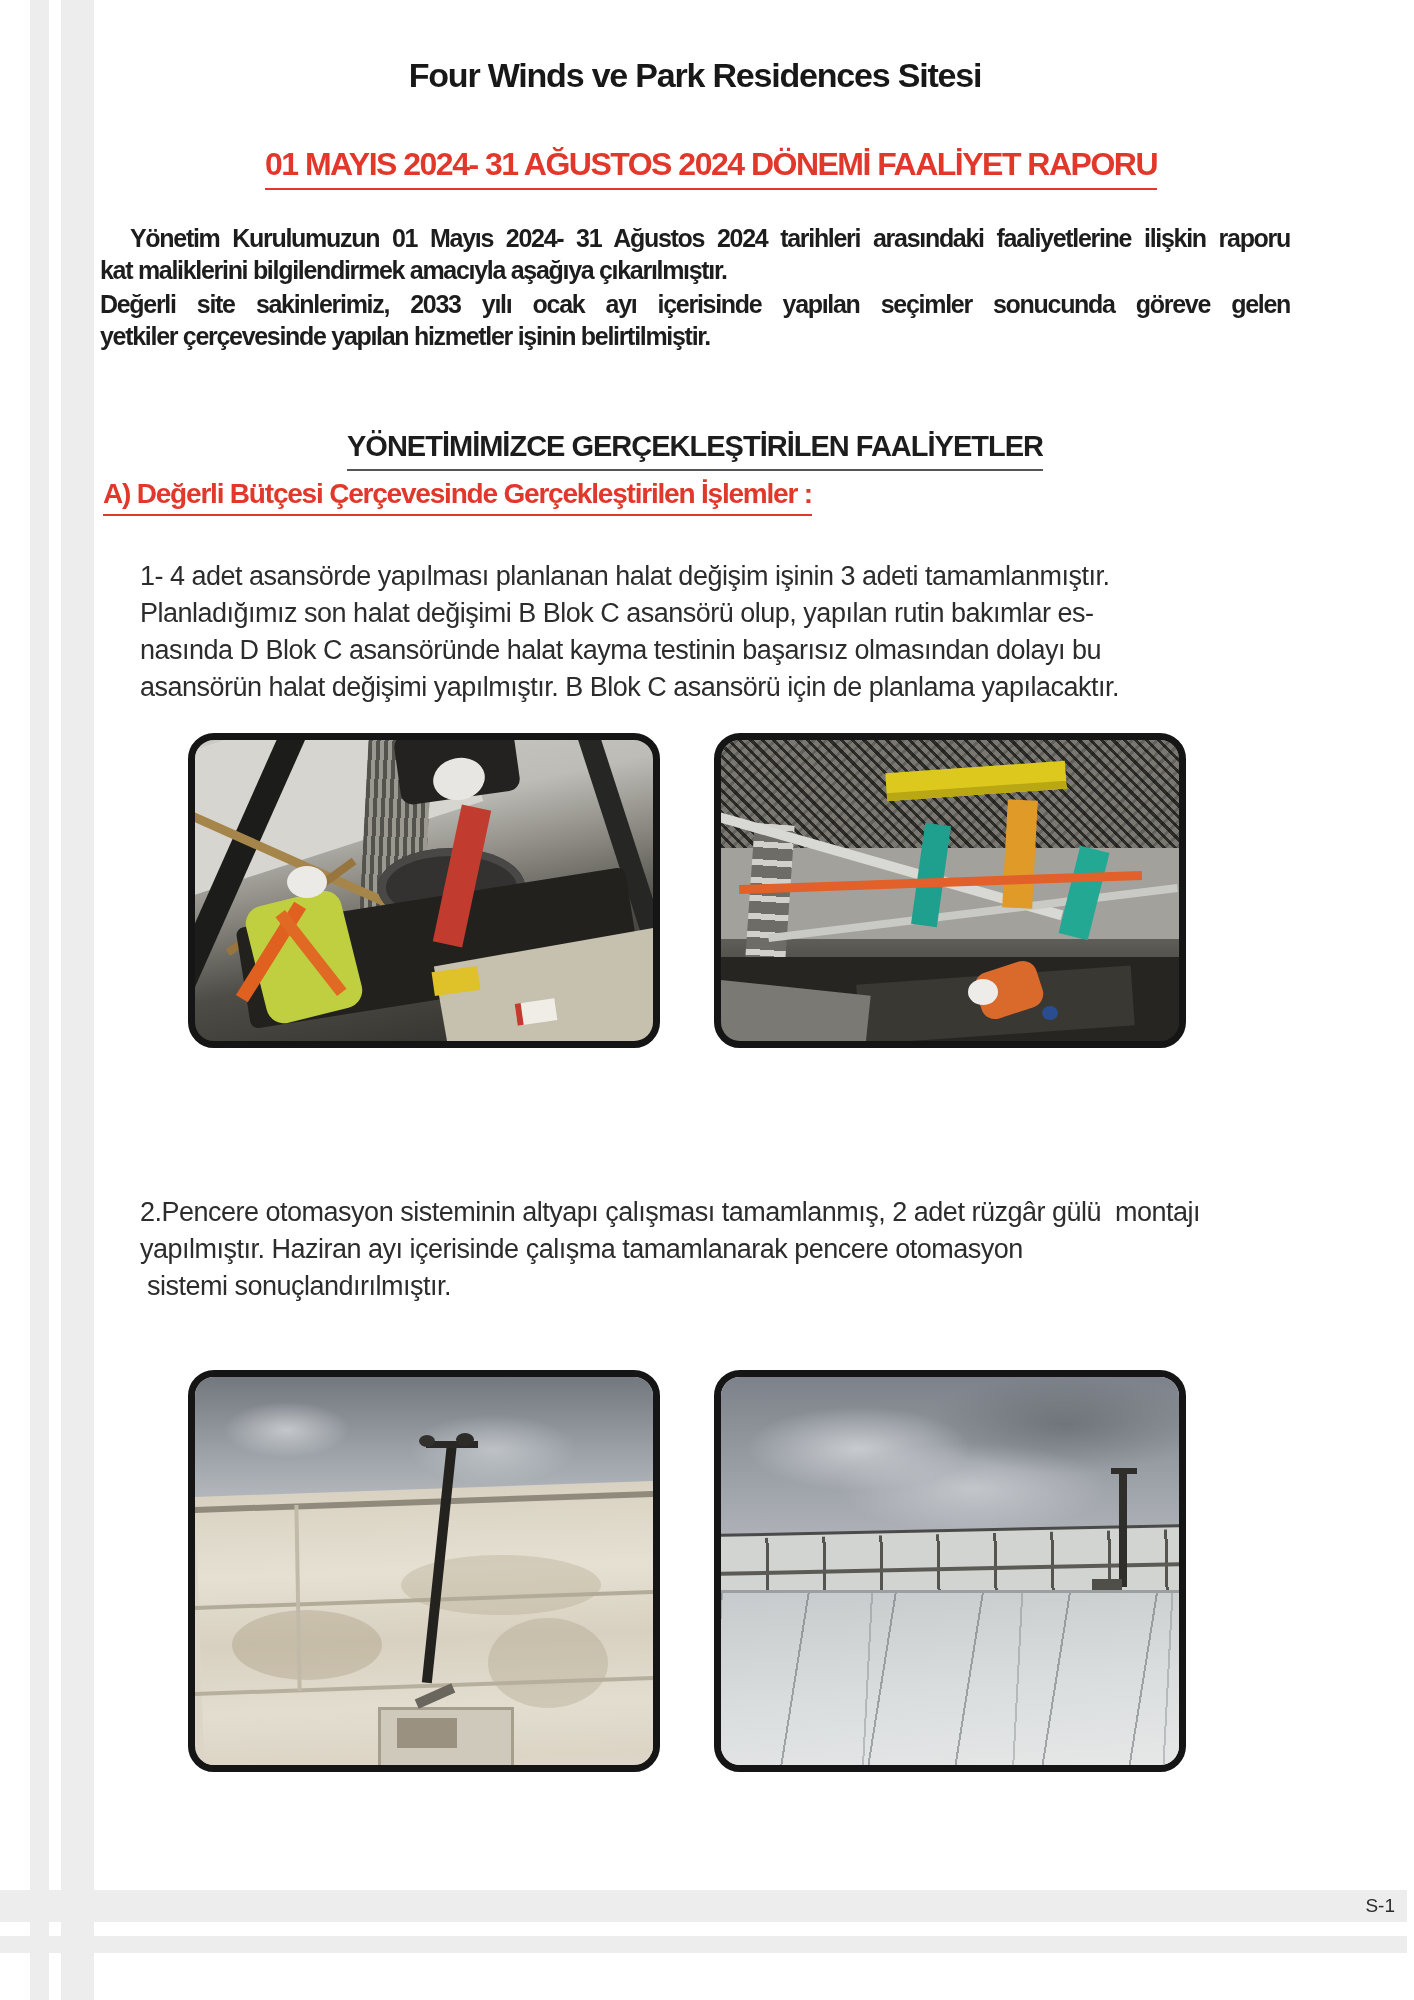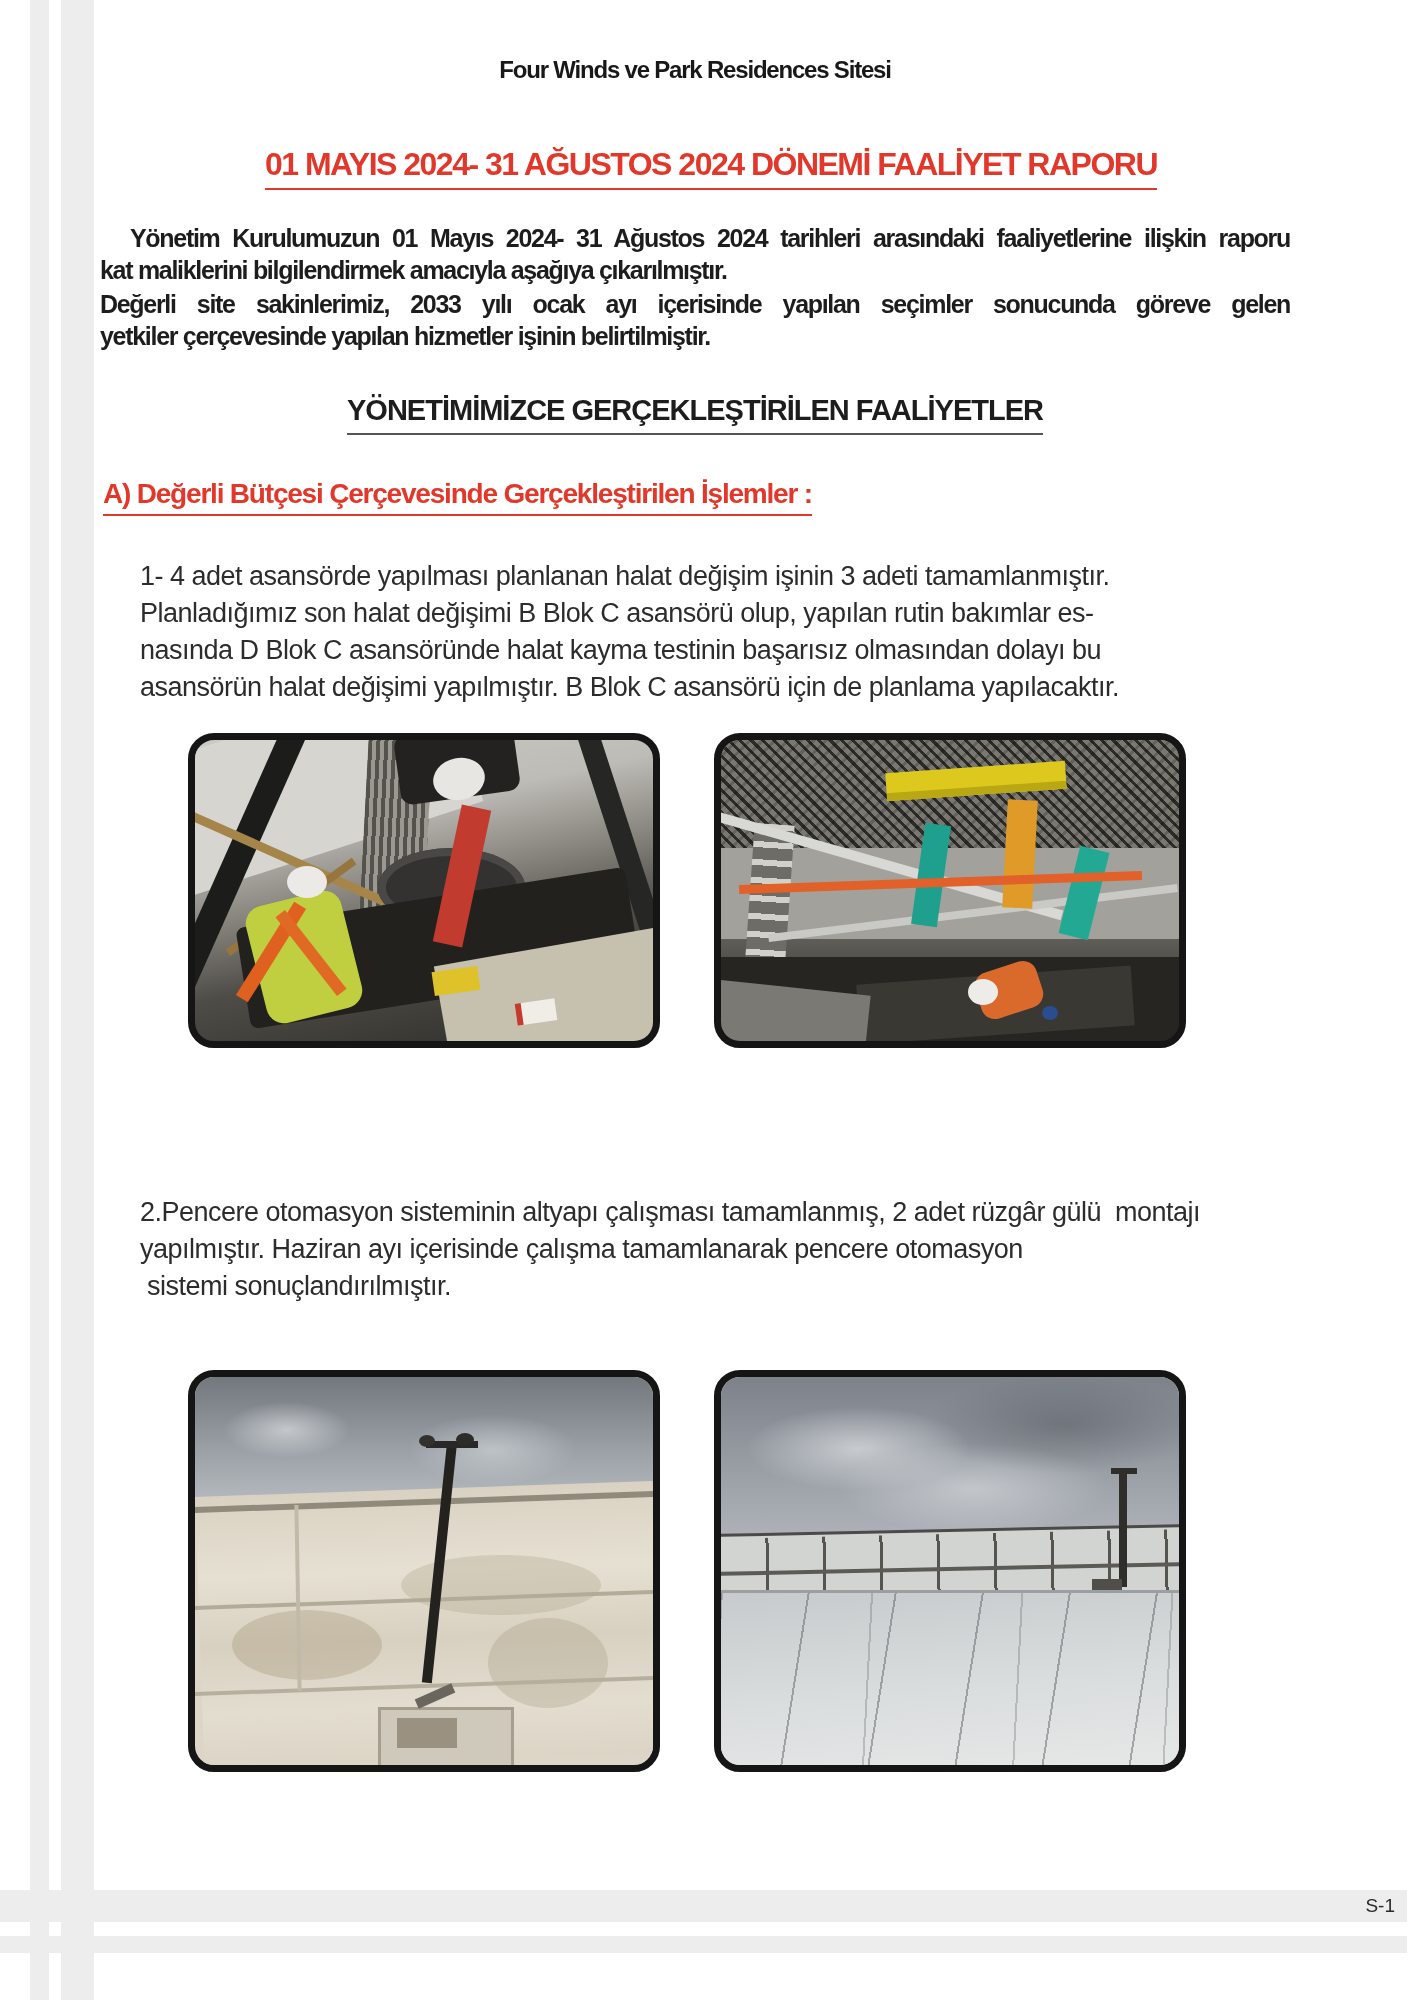--- a/index.html
+++ b/index.html
@@ -15,39 +15,39 @@
   .hband1{top:1890px;width:1407px;height:32px;}
   .hband2{top:1936px;width:1407px;height:17px;}
   .footer-page{
     position:absolute;top:1890px;left:0;width:1395px;height:32px;
     display:flex;align-items:center;justify-content:flex-end;
     font-size:19px;color:#2b2b2b;letter-spacing:0;
   }
   
   .doc-title{
     position:absolute;left:95px;top:56px;width:1200px;text-align:center;
-    font-size:24px;font-weight:bold;letter-spacing:-1.2px;color:#181818;
+    font-size:34px;font-weight:bold;letter-spacing:-1.2px;color:#181818;
   }
   .period-wrap{position:absolute;left:95px;top:146px;width:1200px;text-align:center;padding-left:16px;}
   .period-heading{
     display:inline-block;font-size:32px;font-weight:bold;letter-spacing:-1.5px;
     color:#e2382b;border-bottom:2px solid #e2382b;padding-bottom:5px;
   }
   .para{
     position:absolute;left:100px;width:1190px;color:#1d1d1d;
     font-size:25px;font-weight:bold;letter-spacing:-1.3px;line-height:32px;
   }
   .para .jline{text-align:justify;text-align-last:justify;}
   .para .indent{text-indent:30px;}
   .section-heading{
     position:absolute;left:95px;top:394px;width:1200px;text-align:center;
     font-size:29px;font-weight:bold;letter-spacing:-1px;color:#1d1d1d;
   }
   .section-heading span{
-    display:inline-block;border-bottom:2px solid #555;padding-bottom:6px;
+    display:inline-block;border-bottom:2px solid #555;padding-bottom:6px;margin-top:36px;
   }
   .subsection-heading{
     position:absolute;left:103px;top:478px;
     font-size:28px;font-weight:bold;letter-spacing:-1.2px;color:#e2382b;
   }
   .subsection-heading span{
     display:inline-block;border-bottom:2px solid #e2382b;padding-bottom:4px;
   }
   .item-text{
     position:absolute;left:140px;width:1260px;color:#2c2c2c;

